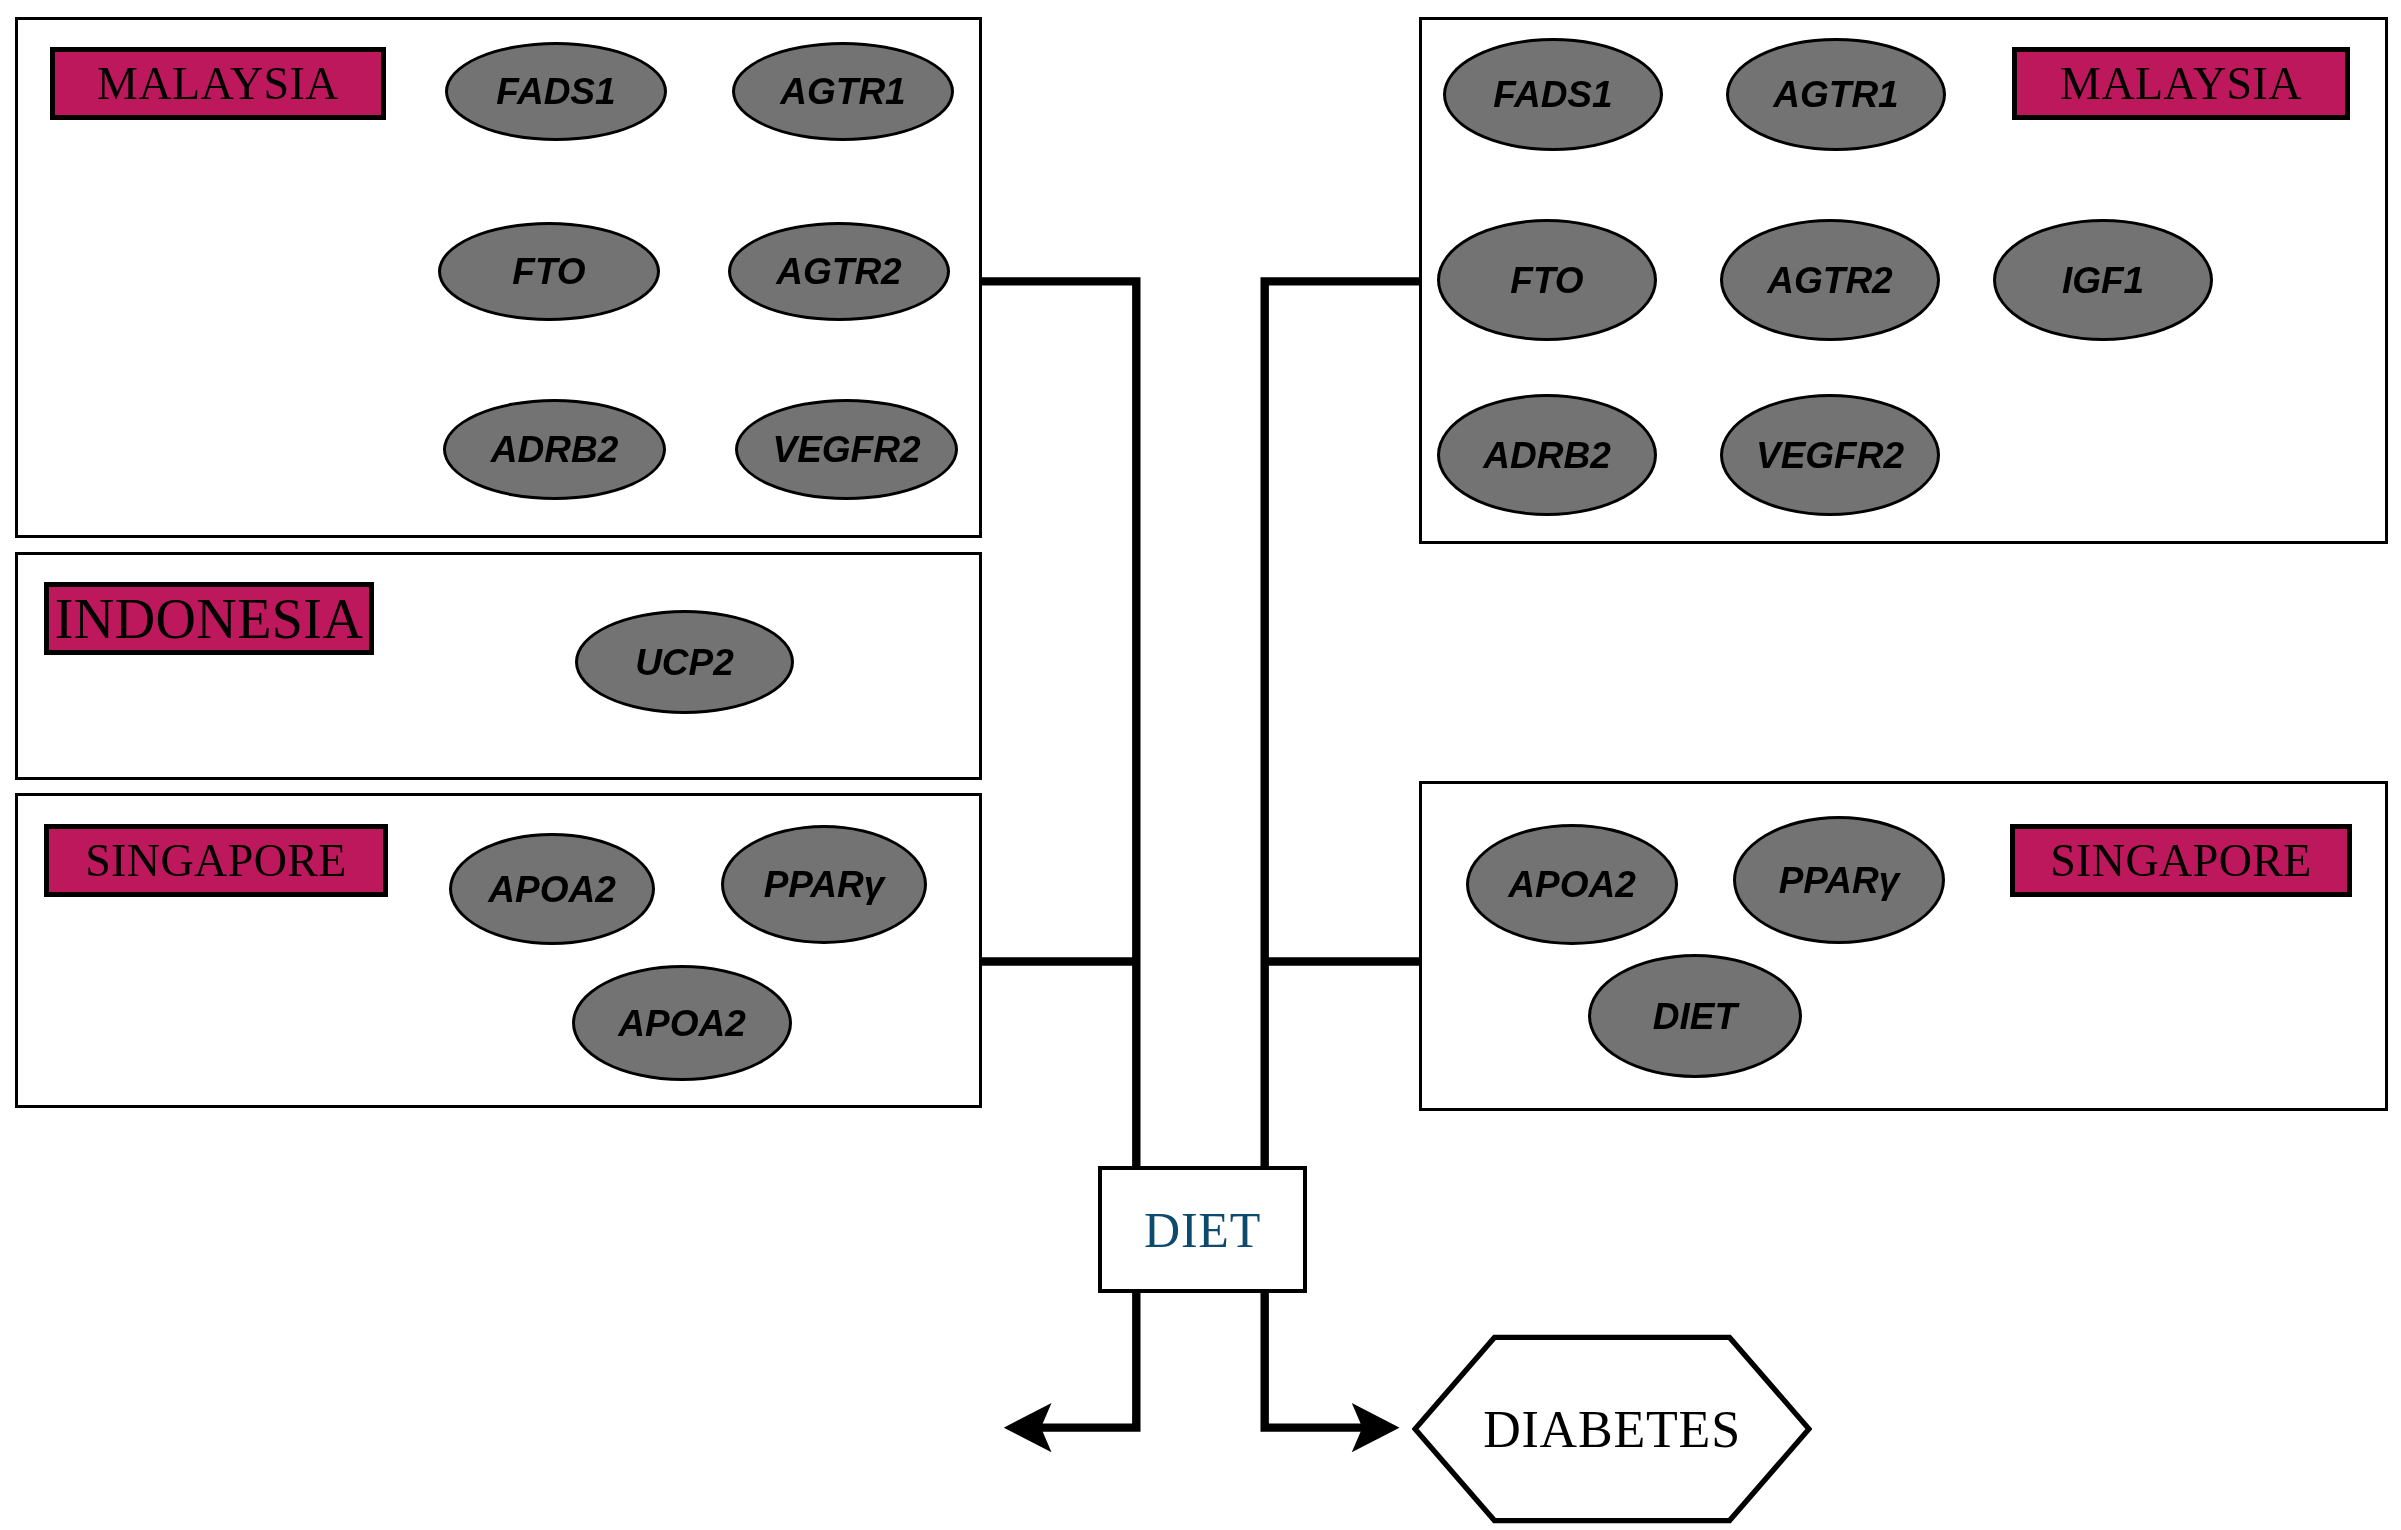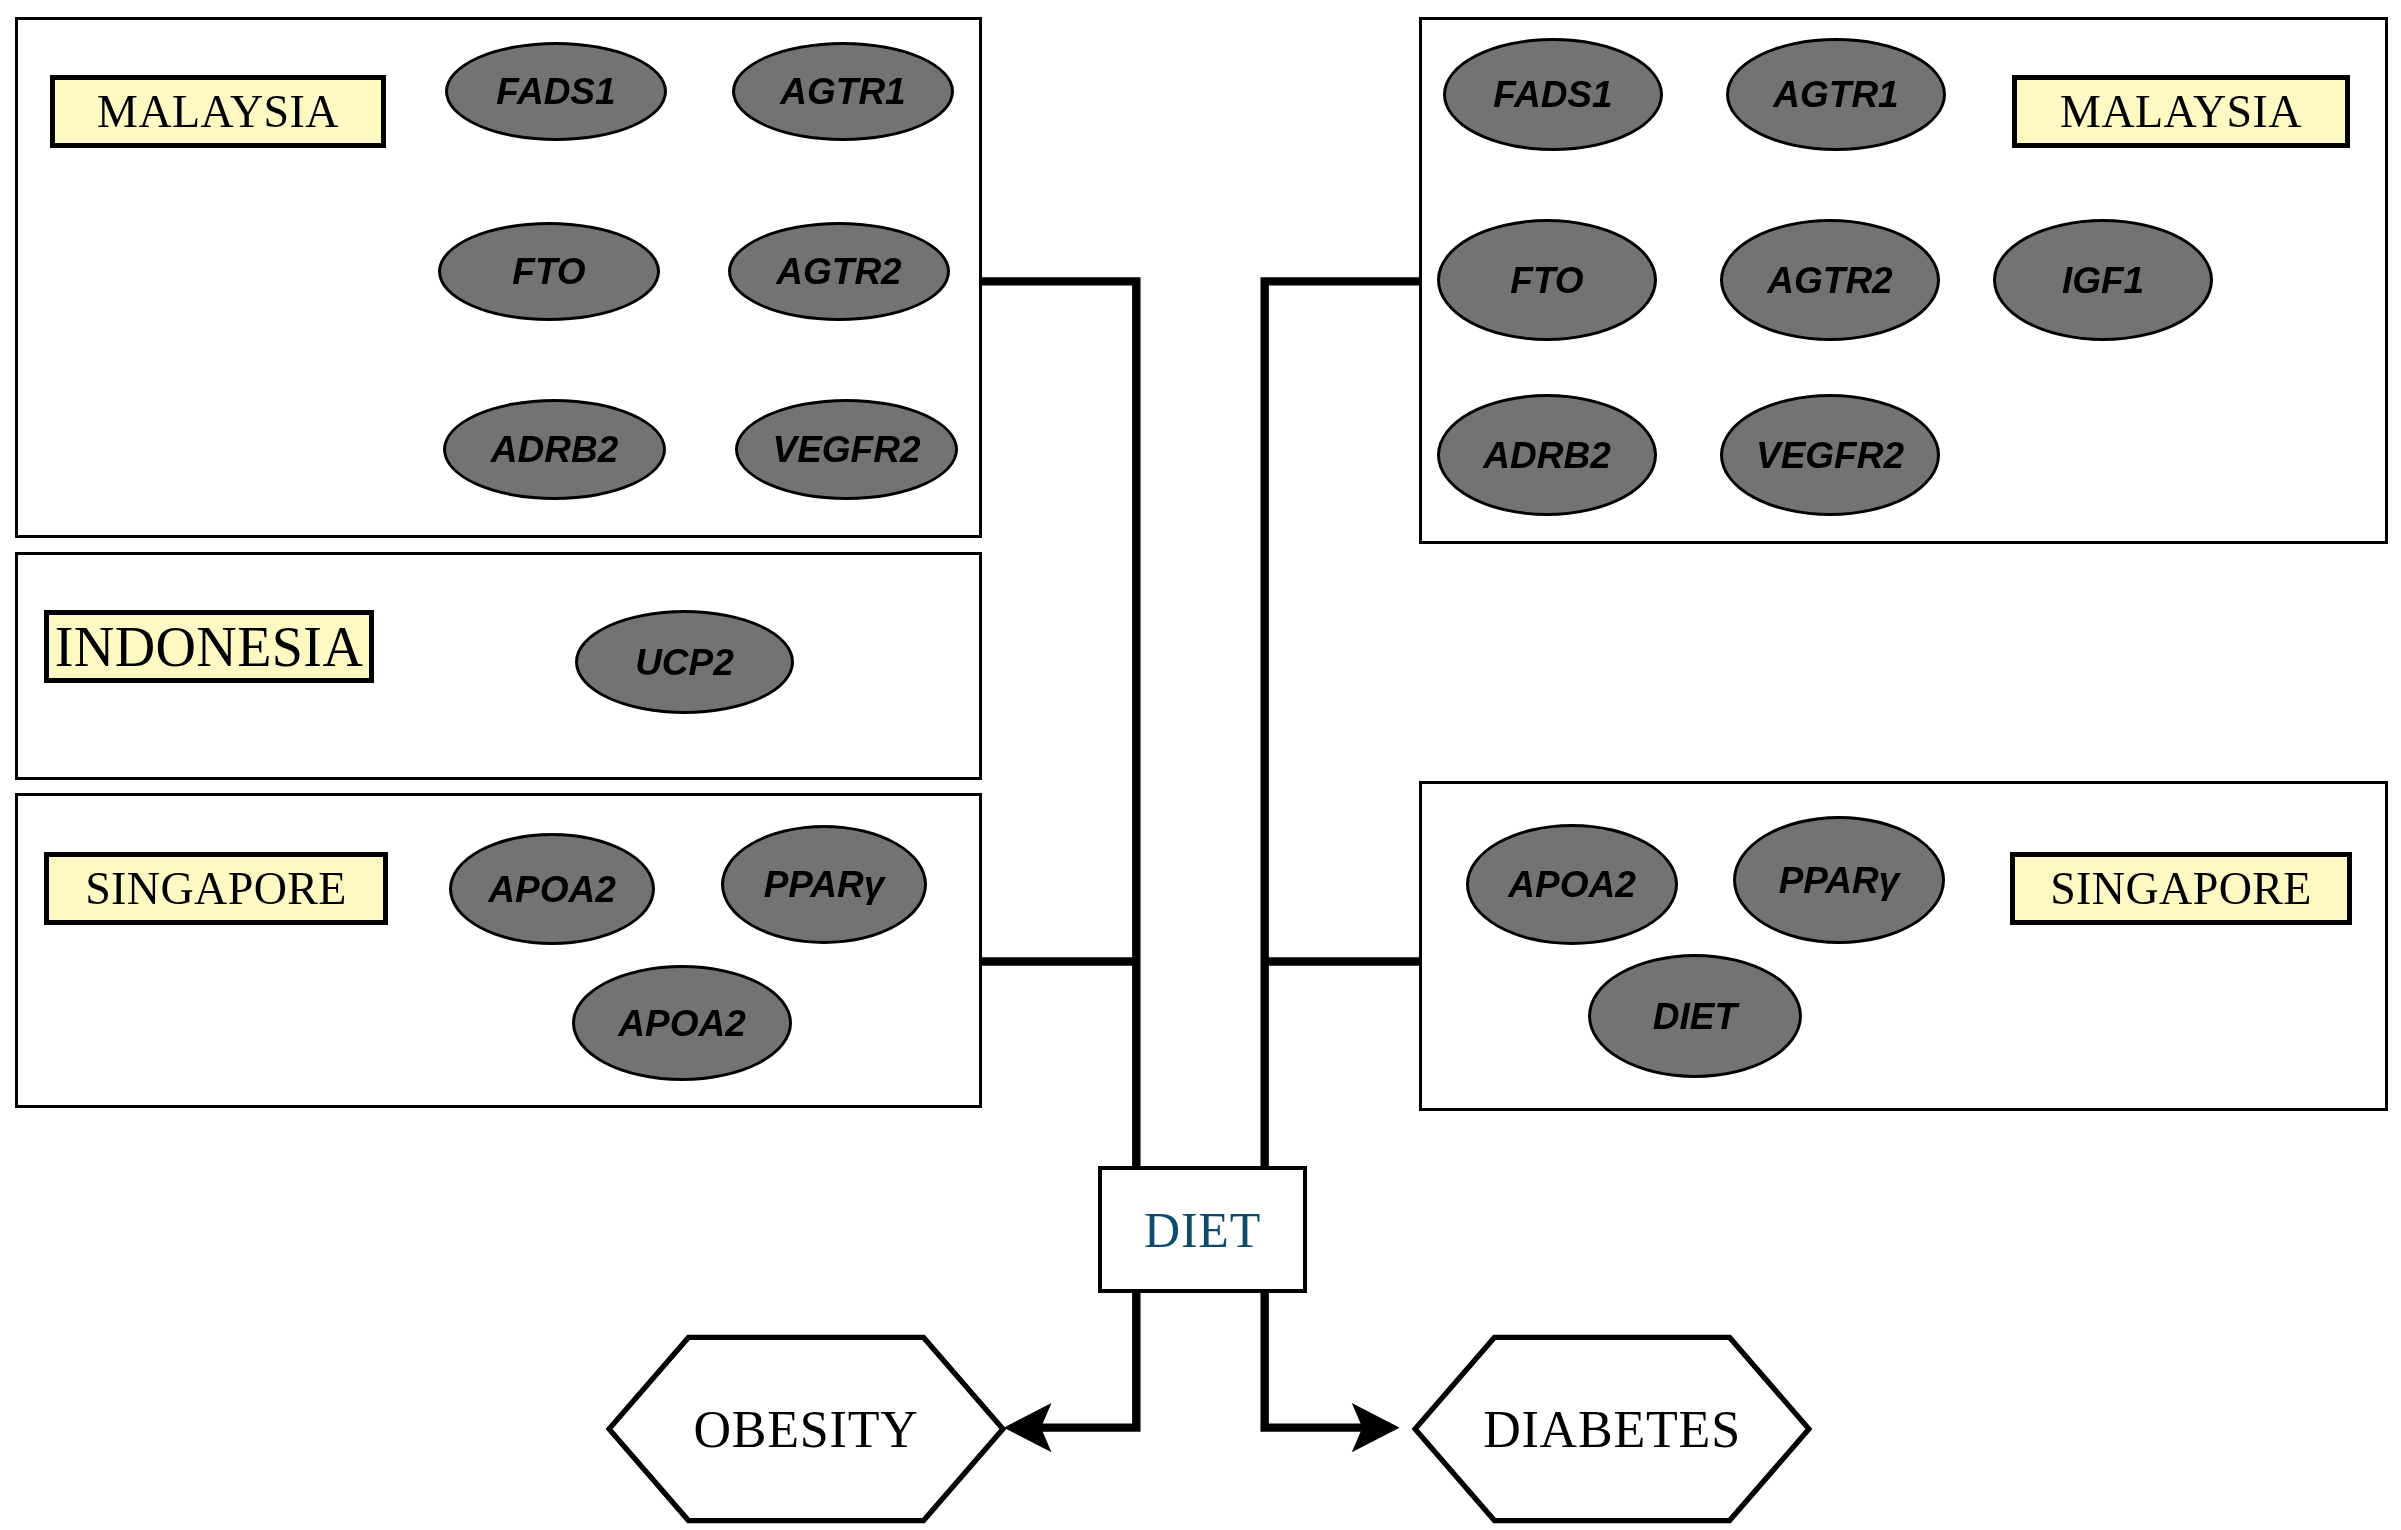--- a/index.html
+++ b/index.html
@@ -28,26 +28,25 @@
     background: transparent;
     box-sizing: border-box;
   }
   .country-tag {
     position: absolute;
     border: 5.4px solid #000;
     box-sizing: border-box;
     display: flex;
     align-items: center;
     justify-content: center;
-    background: #fef9c3;
+    background: #be185d;
     font-family: "Liberation Serif", "DejaVu Serif", serif;
     font-weight: normal;
     letter-spacing: 0.4px;
     color: #000;
-    margin-top: 28px;
   }
   .gene {
     position: absolute;
     border: 3.8px solid #000;
     border-radius: 50%;
     box-sizing: border-box;
     display: flex;
     align-items: center;
     justify-content: center;
     background: #737373;
@@ -160,26 +159,20 @@
   <div class="panel" style="left:1419px; top:781px; width:969px; height:330px;"></div>
 
   <div class="gene" style="left:1466px; top:824px; width:212px; height:121px; font-size:37px;">APOA2</div>
   <div class="gene" style="left:1733px; top:816px; width:212px; height:128px; font-size:37px;">PPARγ</div>
   <div class="gene" style="left:1588px; top:954px; width:214px; height:124px; font-size:37px;">DIET</div>
 
   <div class="country-tag" style="left:2010px; top:824px; width:342px; height:73px; font-size:46px;">SINGAPORE</div>
 
   <div class="diet-node" style="left:1098px; top:1166px; width:209px; height:127px;">DIET</div>
 
-  <div class="hexwrap" style="left:606px; top:1334px; width:400px; height:190px;">
-    <svg width="400" height="190" viewBox="0 0 524 248">
-      <polygon points="108,4 416,4 520,124 416,244 108,244 4,124" fill="#ffffff" stroke="#000000" stroke-width="7"></polygon>
-    </svg>
-    <div class="hexlabel">OBESITY</div>
-  </div>
 
   <div class="hexwrap" style="left:1412px; top:1334px; width:400px; height:190px;">
     <svg width="400" height="190" viewBox="0 0 524 248">
       <polygon points="108,4 416,4 520,124 416,244 108,244 4,124" fill="#ffffff" stroke="#000000" stroke-width="7"></polygon>
     </svg>
     <div class="hexlabel">DIABETES</div>
   </div>
 
 </div>
 

